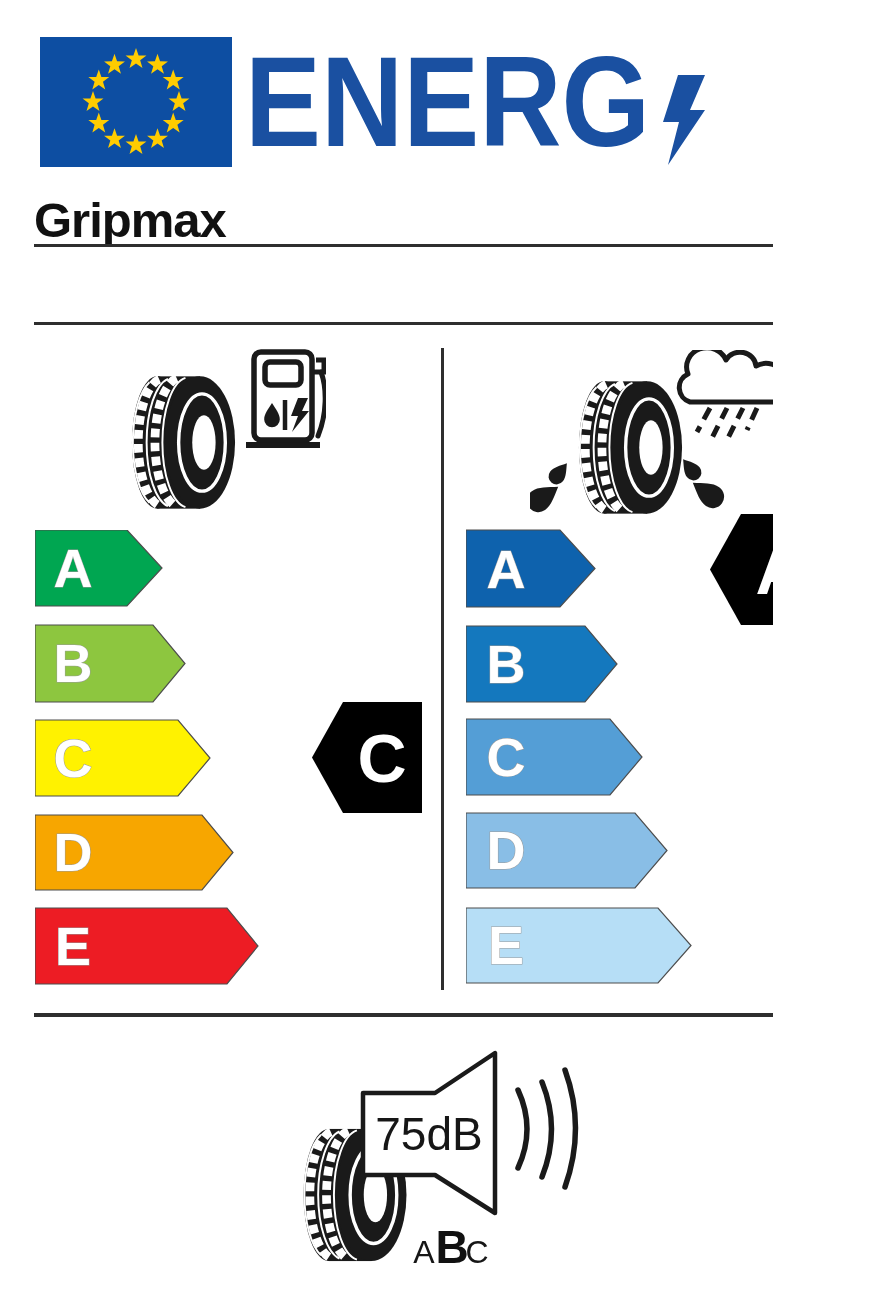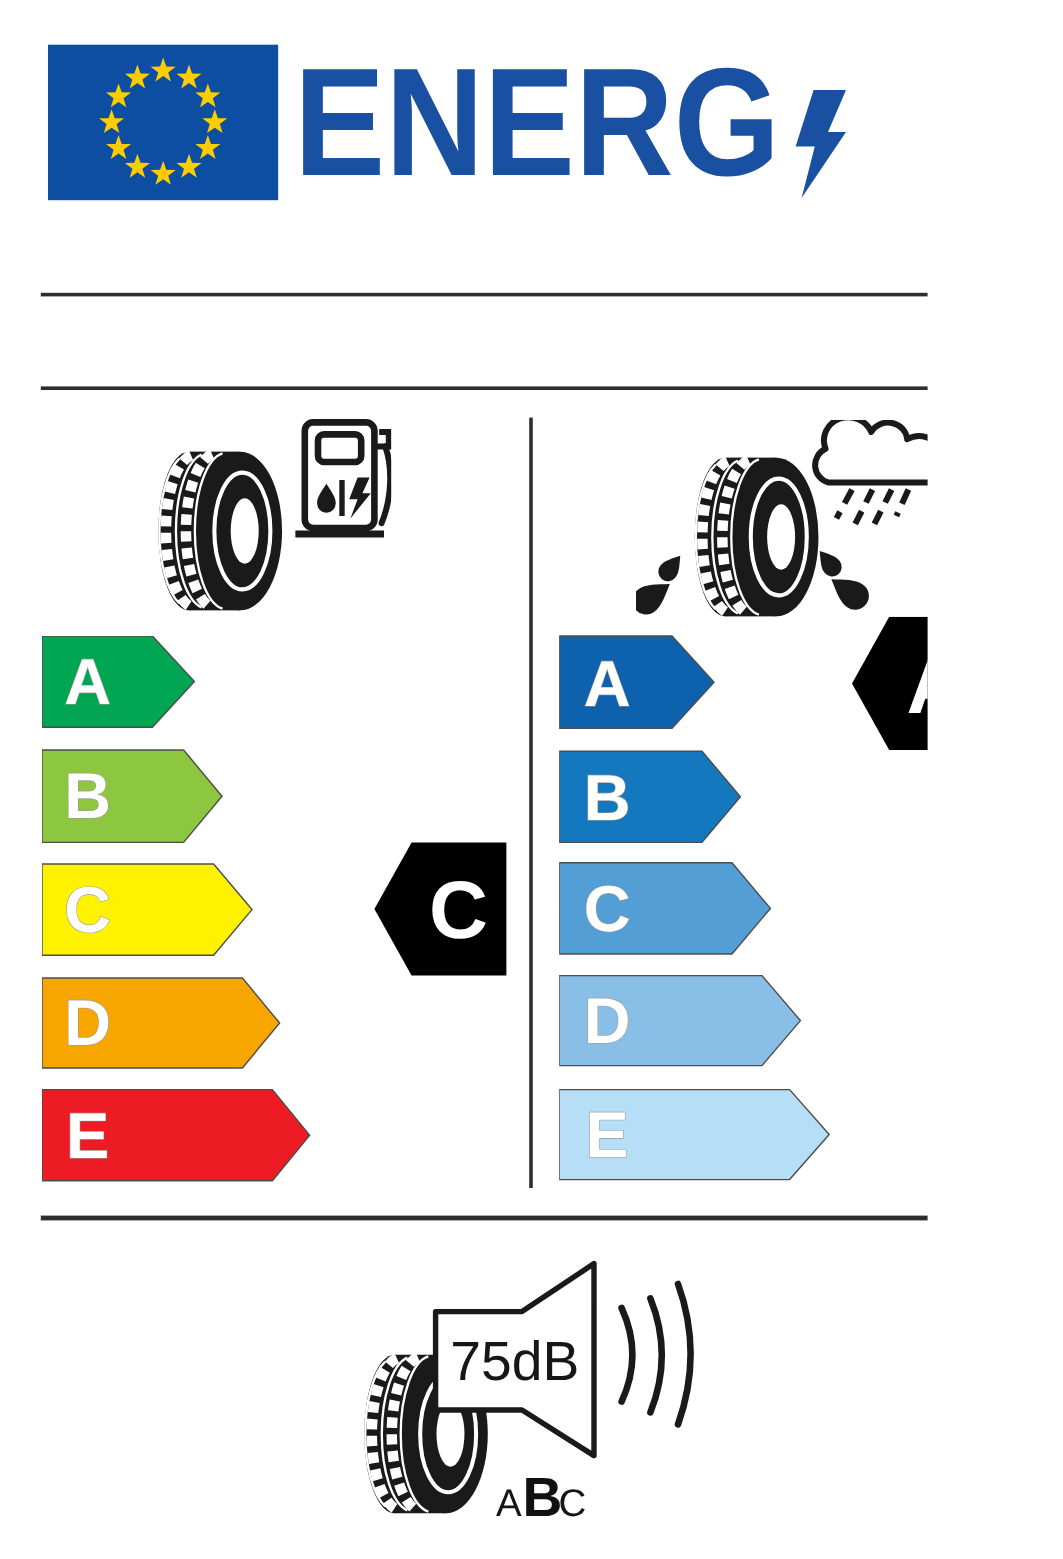--- a/index.html
+++ b/index.html
@@ -56,20 +56,21 @@
       <use href="#star-shape" x="58.8" y="43.5"></use>
         <use href="#star-shape" x="74.5" y="27.8"></use>
     </g>
   </svg>
 
   <svg class="abs" style="left:243px;top:50px" width="470" height="120" viewBox="0 0 470 120">
     <text x="2" y="96" font-size="128" font-weight="bold" textLength="405" lengthAdjust="spacingAndGlyphs" fill="#1A50A1">ENERG</text>
     <polygon points="435,25 462,25 447,60 462,60 425,115 436,72 420,72" fill="#1A50A1"></polygon>
   </svg>
 
+  <div id="brand" class="abs" style="left:34px;top:196px">Gripmax</div>
 
   <div class="abs rule" style="left:34px;top:244px;width:826px;height:3px"></div>
   <div class="abs rule" style="left:34px;top:322px;width:826px;height:3px"></div>
   <div class="abs rule" style="left:441px;top:348px;width:3px;height:642px"></div>
   <div class="abs rule" style="left:34px;top:1013px;width:826px;height:4px"></div>
 
   <svg class="abs" style="left:130px;top:373px" width="107" height="139" viewBox="0 0 110 140">
     <use href="#tire-symbol" width="110" height="140"></use>
   </svg>
 

